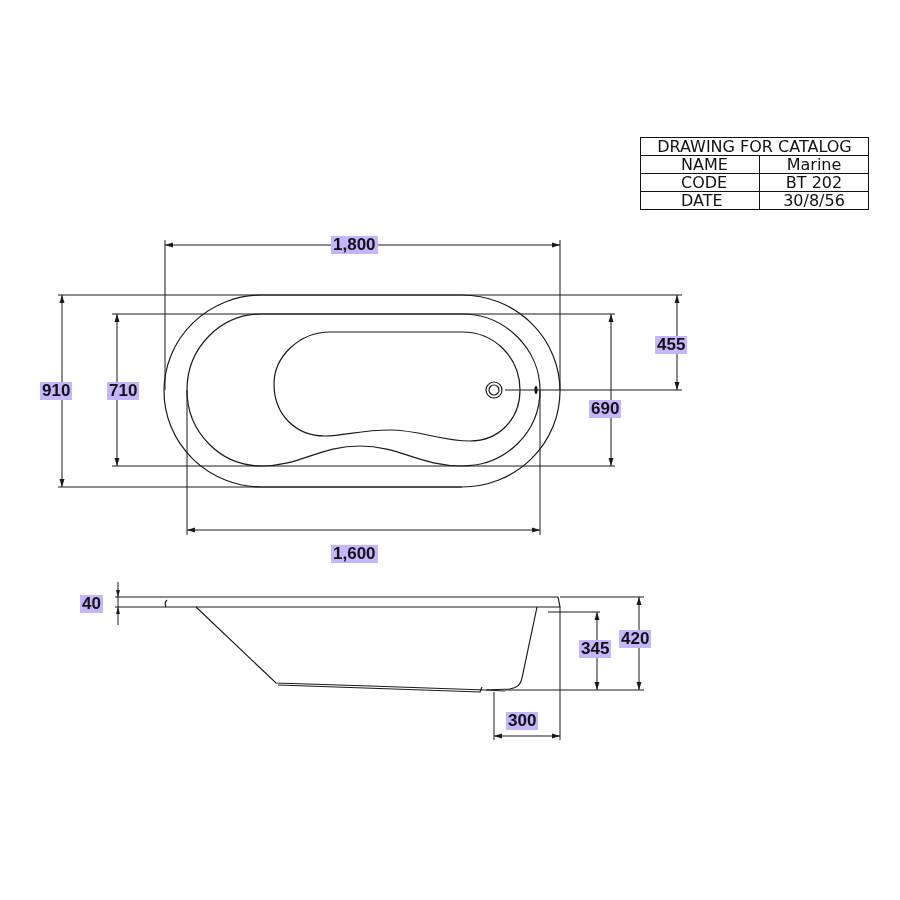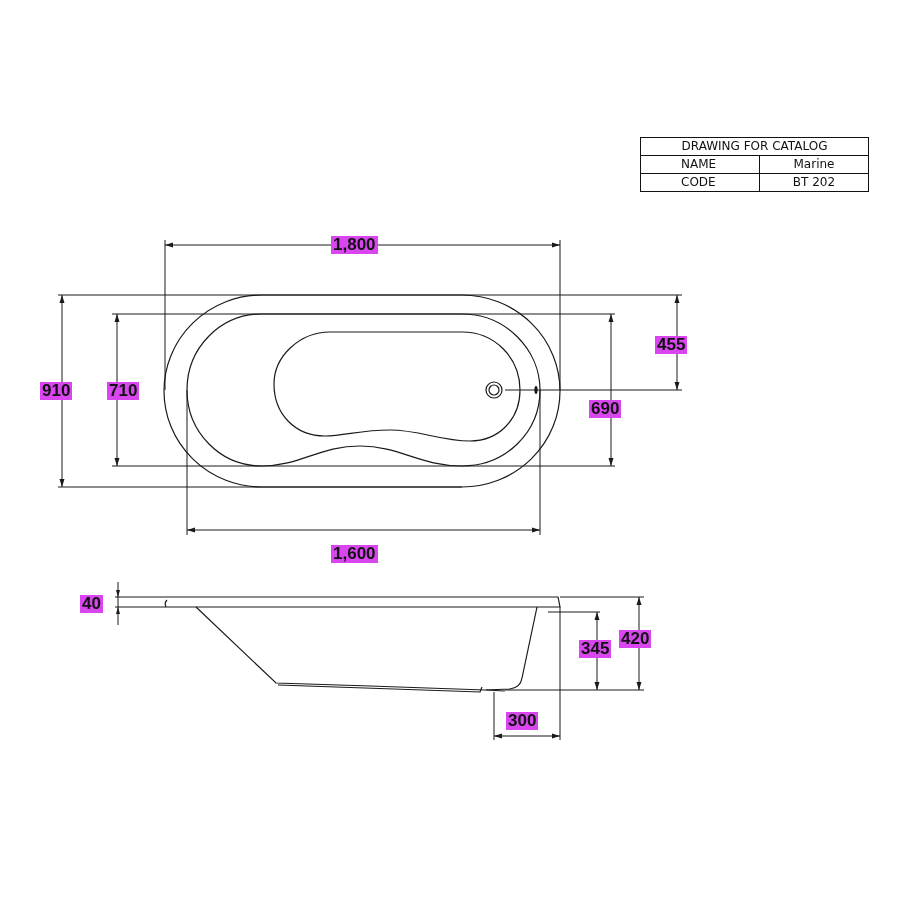--- a/index.html
+++ b/index.html
@@ -3,43 +3,47 @@
 <meta charset="utf-8">
 <style>
   html, body { margin: 0; padding: 0; background: #ffffff; }
   body { width: 900px; height: 900px; position: relative; overflow: hidden; font-family: "DejaVu Sans", sans-serif; }
   #drawing { position: absolute; left: 0; top: 0; width: 900px; height: 900px; }
   .line { stroke: #1a1a1a; stroke-width: 1.2; fill: none; }
   .dim { stroke: #1a1a1a; stroke-width: 1; fill: none; }
   .arrow { fill: #1a1a1a; stroke: none; }
   .title-table {
     position: absolute; left: 640px; top: 137px; width: 229px;
-    border-collapse: collapse; font-family: "DejaVu Sans", sans-serif; font-size: 12px; color: #111;
+    border-collapse: collapse; font-family: "DejaVu Sans", sans-serif; font-size: 16px; color: #111;
   }
   .title-table td { border: 1px solid #111; padding: 0 2px; height: 17px; line-height: 17px; }
   .title-table td.head { text-align: center; }
   .title-table td.key { width: 76px; padding-left: 40px; }
   .title-table td.val { text-align: center; }
-  .lbl { position: absolute; font-family: "Liberation Sans", sans-serif; font-weight: bold; font-size: 17px; color: #111; background: #d946ef; padding: 0 2px; line-height: 18px; }
+  .lbl { position: absolute; font-family: "Liberation Sans", sans-serif; font-weight: bold; font-size: 17px; color: #111; background: #c4b5fd; padding: 0 2px; line-height: 18px; }
 </style>
 </head>
 <body>
 
 <table class="title-table">
   <tbody>
       <tr>
     <td class="head" colspan="2">DRAWING FOR CATALOG</td>
   </tr>
   <tr>
     <td class="key">NAME</td>
     <td class="val">Marine</td>
   </tr>
   <tr>
     <td class="key">CODE</td>
     <td class="val">BT 202</td>
+  </tr>
+  <tr>
+    <td class="key">DATE</td>
+    <td class="val">30/8/56</td>
   </tr>
 </tbody>
   </table>
 
 <svg id="drawing" viewBox="0 0 900 900">
 
   <g>
 
     <path class="line" d="M 262 295 L 462 295 A 98 96 0 0 1 462 487 L 262 487 A 98 96 0 0 1 262 295 Z"></path>
 

